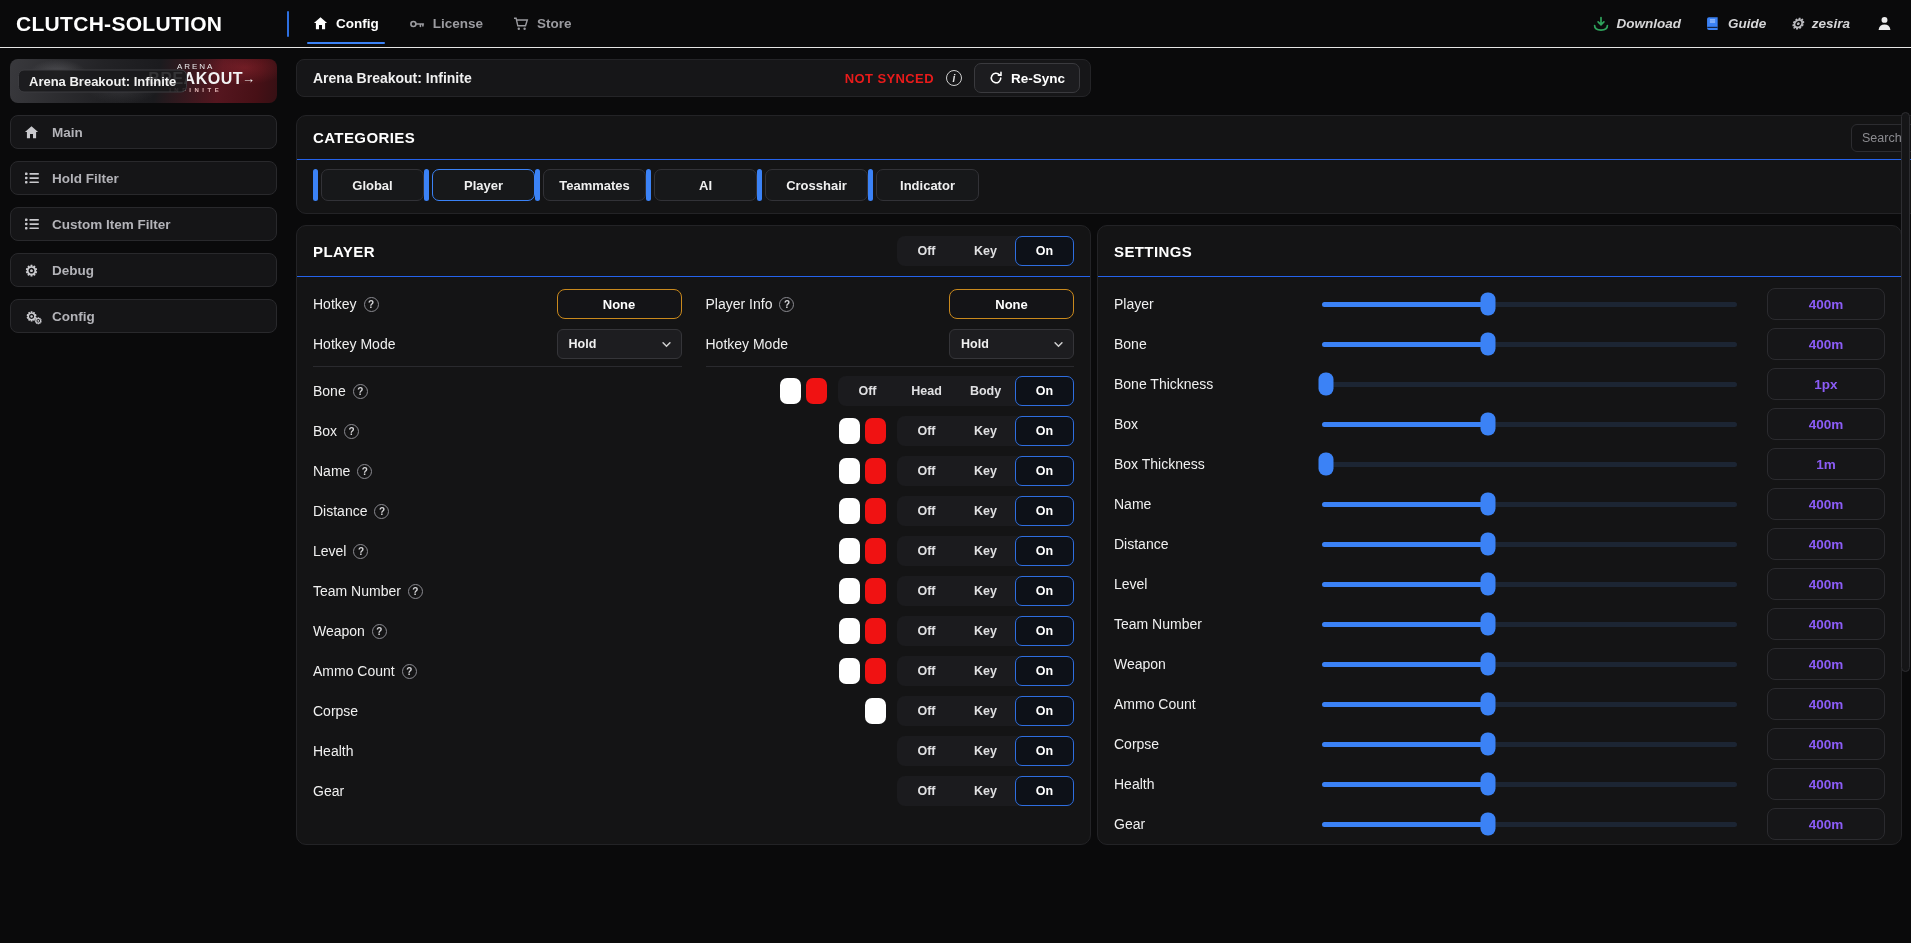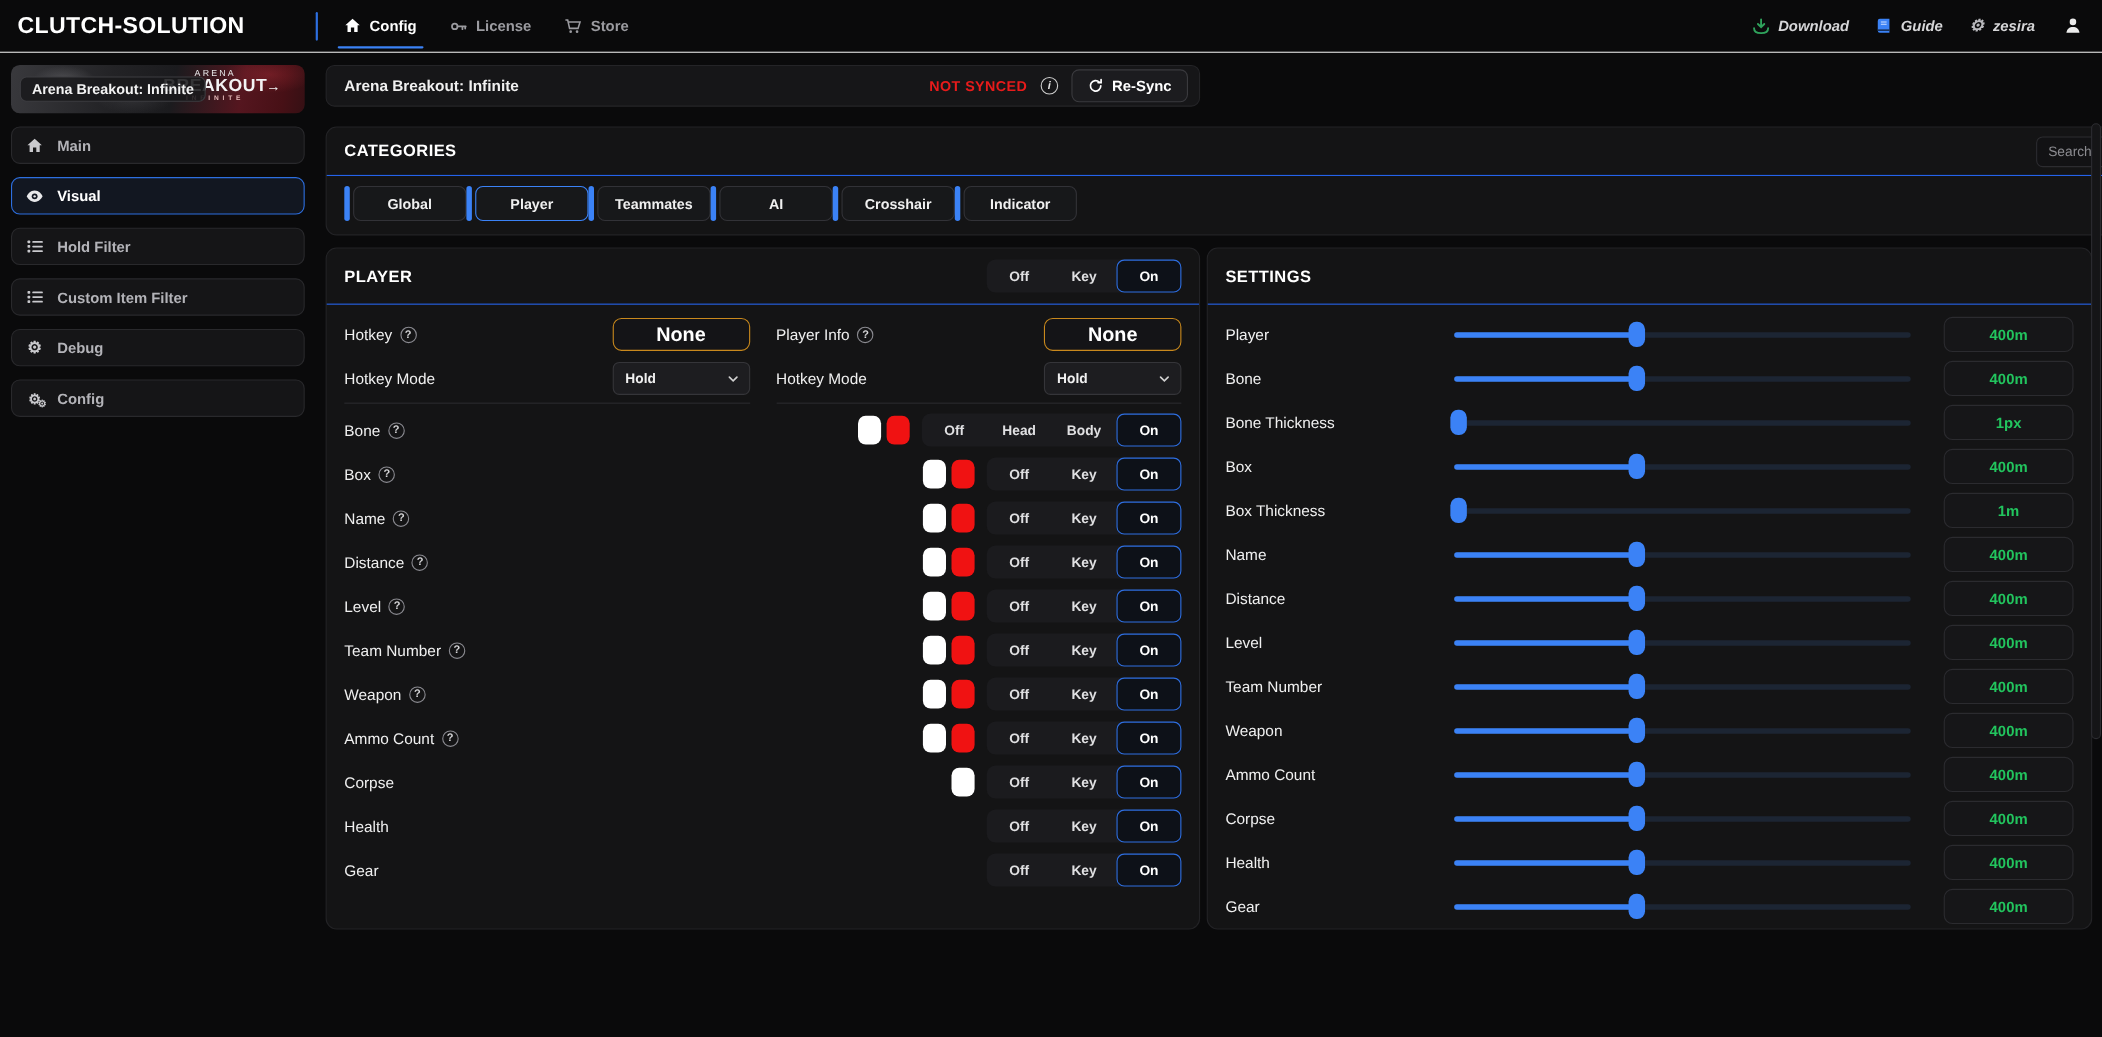--- a/index.html
+++ b/index.html
@@ -78,40 +78,40 @@
   .seg { display:inline-flex; background:#1b1b1e; border-radius:8px; }
   .seg-btn { width:59px; height:30px; display:flex; align-items:center; justify-content:center; background:transparent; border:1px solid transparent; border-radius:7px; color:#e0e0e2; font-size:12.5px; font-weight:700; font-family:"Liberation Sans",sans-serif; cursor:pointer; }
   .seg-btn.active { border-color:#2e6ee0; background:#0d1118; color:#ffffff; }
 
   
   .hk-grid { display:grid; grid-template-columns:1fr 1fr; column-gap:24px; padding:7px 16px 0 16px; }
   .hk-row { display:flex; align-items:center; justify-content:space-between; height:40px; }
   .hk-label-wrap { display:flex; align-items:center; }
   .hk-label { font-size:14px; color:#f0f0f0; }
   .help { display:inline-flex; align-items:center; justify-content:center; width:15px; height:15px; margin-left:7px; border:1.3px solid #8a8a90; border-radius:50%; font-size:10px; font-weight:700; color:#d6d6d8; cursor:pointer; }
-  .none-btn { width:125px; height:30px; background:#141417; border:1px solid #c9891d; border-radius:8px; color:#ffffff; font-size:18px; font-weight:700; font-family:"Liberation Sans",sans-serif; cursor:pointer; }
+  .none-btn { width:125px; height:30px; background:#141417; border:1px solid #c9891d; border-radius:8px; color:#ffffff; font-size:13px; font-weight:700; font-family:"Liberation Sans",sans-serif; cursor:pointer; }
   .select { display:flex; align-items:center; justify-content:space-between; width:125px; height:30px; padding:0 9px 0 11px; background:#1d1d20; border:1px solid #353539; border-radius:6px; font-size:12.5px; font-weight:600; color:#f0f0f0; cursor:pointer; }
   .hk-divider { border-bottom:1px solid #2a2a2e; margin-top:2px; }
 
   
   .features { padding:4px 16px 0 16px; }
   .feat-row { display:flex; align-items:center; height:40px; }
   .feat-label-wrap { flex:1; display:flex; align-items:center; font-size:14px; color:#f0f0f0; }
   .swatches { display:flex; gap:5px; margin-right:11px; }
   .swatch { width:21px; height:26px; border-radius:7px; cursor:pointer; }
 
   
   .settings-rows { padding:7px 16px 0 16px; }
   .set-row { display:grid; grid-template-columns:182px 1fr 118px; align-items:center; height:40px; }
   .set-label { font-size:14px; color:#f0f0f0; }
   .slider { position:relative; height:26px; display:flex; align-items:center; margin:0 30px 0 26px; cursor:pointer; }
   .track { position:relative; width:100%; height:5px; border-radius:3px; background:#1c2533; }
   .fill { position:absolute; left:0; top:0; height:100%; background:#3b82f6; border-radius:3px; }
   .thumb { position:absolute; top:50%; transform:translate(-50%,-50%); width:15px; height:23px; border-radius:7px; background:#3b82f6; }
-  .val-box { height:32px; display:flex; align-items:center; justify-content:center; background:#161618; border:1px solid #2b2b2f; border-radius:8px; font-size:13.5px; font-weight:700; color:#22c55e; cursor:pointer; }
+  .val-box { height:32px; display:flex; align-items:center; justify-content:center; background:#161618; border:1px solid #2b2b2f; border-radius:8px; font-size:13.5px; font-weight:700; color:#8b5cf6; cursor:pointer; }
 
   
   .page-scrollbar { position:absolute; top:52px; right:1px; width:9px; height:885px; border-radius:5px; }
   .page-scroll-thumb { position:absolute; top:60px; left:0; width:9px; height:560px; background:#151517; border:1px solid #2d2d31; border-radius:5px; }
 
   svg { display:block; }
 </style>
 </head>
 <body>
 
@@ -197,30 +197,20 @@
         <div class="game-pill">Arena Breakout: Infinite</div>
       </div>
       <nav class="side-menu" id="side-menu">
           <div class="side-item">
     <span class="ic">
               <svg width="15" height="15" viewBox="0 0 16 16" fill="currentColor">
                 <path d="M8 1.2 15 7.5h-2.1V14H9.6V9.7H6.4V14H3.1V7.5H1z"></path>
               </svg>
             </span>
     <span>Main</span>
-  </div>
-          <div class="side-item active">
-    <span class="ic">
-              <svg width="17" height="17" viewBox="0 0 16 16">
-                <path d="M8 3.1C4.4 3.1 2 6.3 1.2 8 2 9.7 4.4 12.9 8 12.9S14 9.7 14.8 8C14 6.3 11.6 3.1 8 3.1z" fill="#e8e8ea"></path>
-                <circle cx="8" cy="8" r="2.5" fill="#121721"></circle>
-                <circle cx="8" cy="8" r="1" fill="#e8e8ea"></circle>
-              </svg>
-            </span>
-    <span>Visual</span>
   </div>
           <div class="side-item">
     <span class="ic">
               <svg width="16" height="16" viewBox="0 0 16 16" fill="#c9c9cd">
                 <rect x="1" y="2.6" width="2.5" height="2.5" rx="0.7"></rect>
                 <rect x="5.3" y="3.1" width="9.7" height="1.6" rx="0.8"></rect>
                 <rect x="1" y="6.8" width="2.5" height="2.5" rx="0.7"></rect>
                 <rect x="5.3" y="7.3" width="9.7" height="1.6" rx="0.8"></rect>
                 <rect x="1" y="11" width="2.5" height="2.5" rx="0.7"></rect>
                 <rect x="5.3" y="11.5" width="9.7" height="1.6" rx="0.8"></rect>

